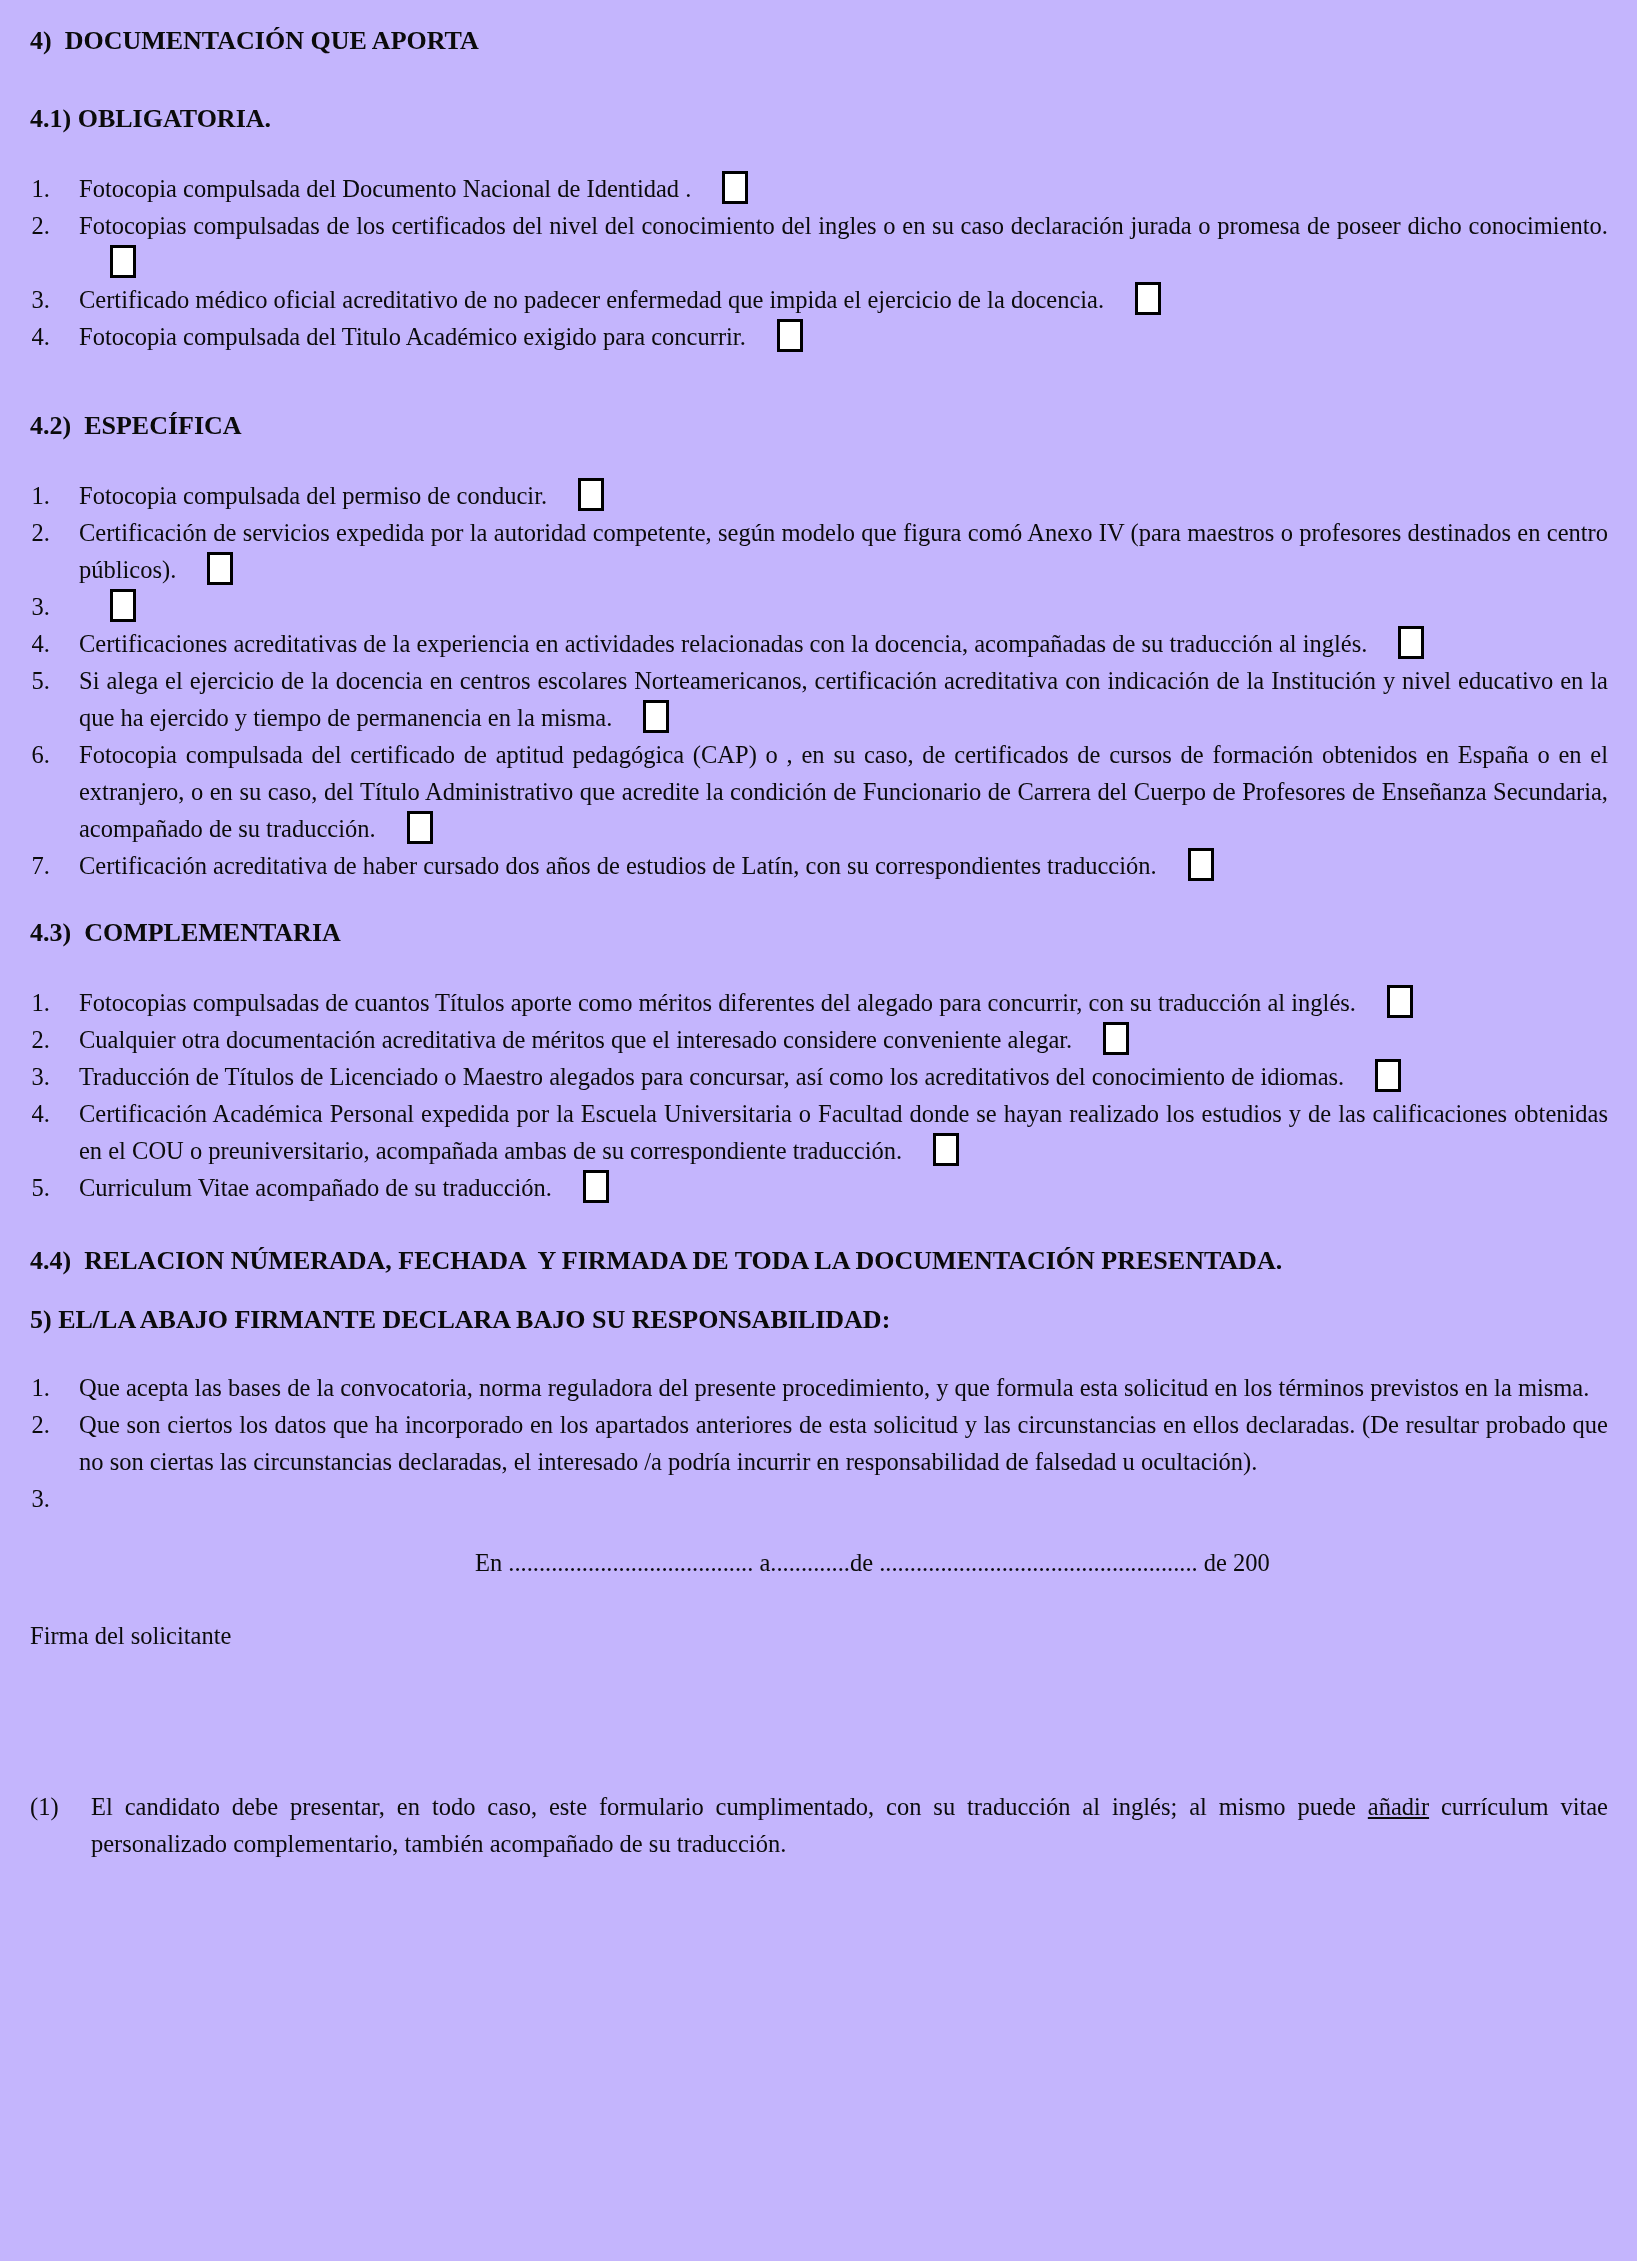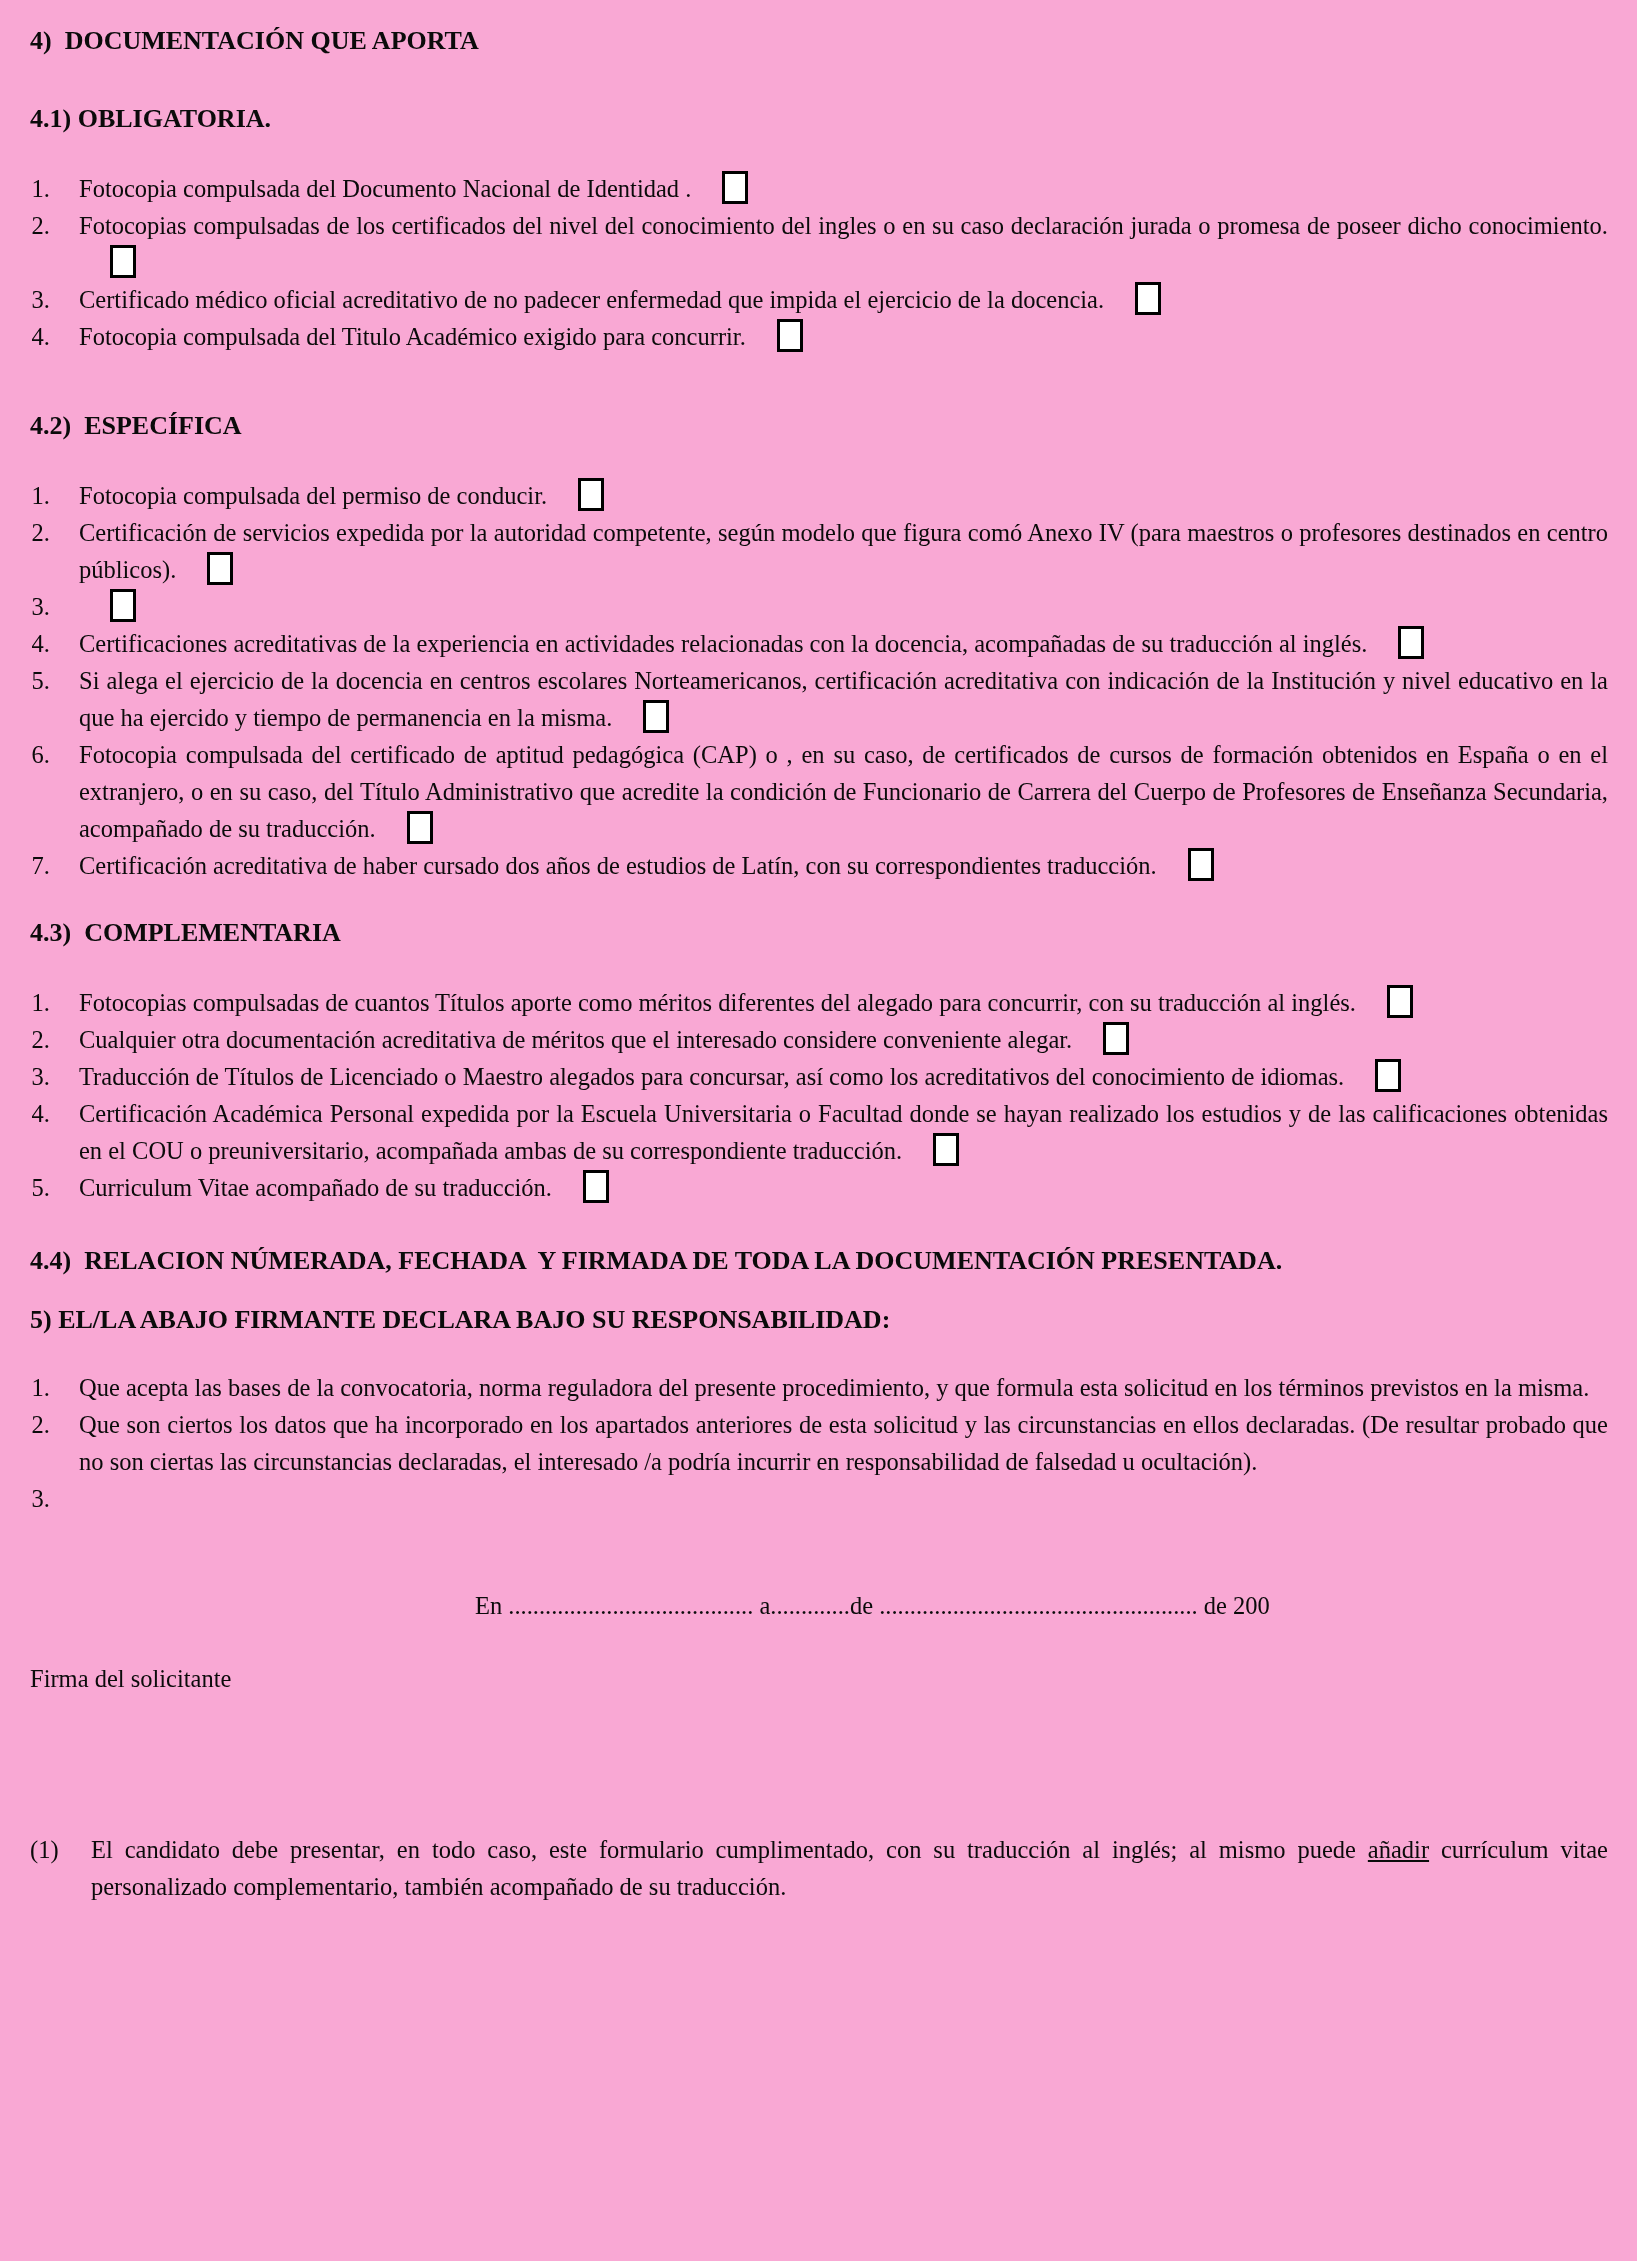--- a/index.html
+++ b/index.html
@@ -1,21 +1,21 @@
 <!DOCTYPE html>
 <html style="font-size:12px"><head>
 <meta charset="utf-8">
 <style>
   html, body { margin: 0; padding: 0; background: #e8e8e8; }
   .page {
     width: 1578px;
     min-height: 2217px;
     padding: 22px 30px;
     margin: 0 auto;
-    background: #f9a8d4;
+    background: #c4b5fd;
     font-family: "Liberation Serif", "DejaVu Serif", serif;
     font-size: 24.5px;
     line-height: 37px;
     color: #0b0b0b;
     box-sizing: content-box;
   }
   .h-main {
     font-size: 26px;
     font-weight: bold;
     margin: 0 0 41px 0;
@@ -42,21 +42,21 @@
     display: inline-block;
     width: 20px;
     height: 27px;
     border: 3px solid #000;
     vertical-align: -7.4px;
     margin-left: 31px;
     background: #fff;
     cursor: pointer;
   }
   .sig-row {
-    margin-top: 107px;
+    margin-top: 64px;
     padding-left: 445px;
     white-space: pre-wrap;
   }
   .sig-label-row {
     margin-top: 36px;
   }
   .footnote {
     margin-top: 134px;
     position: relative;
     padding-left: 61px;

